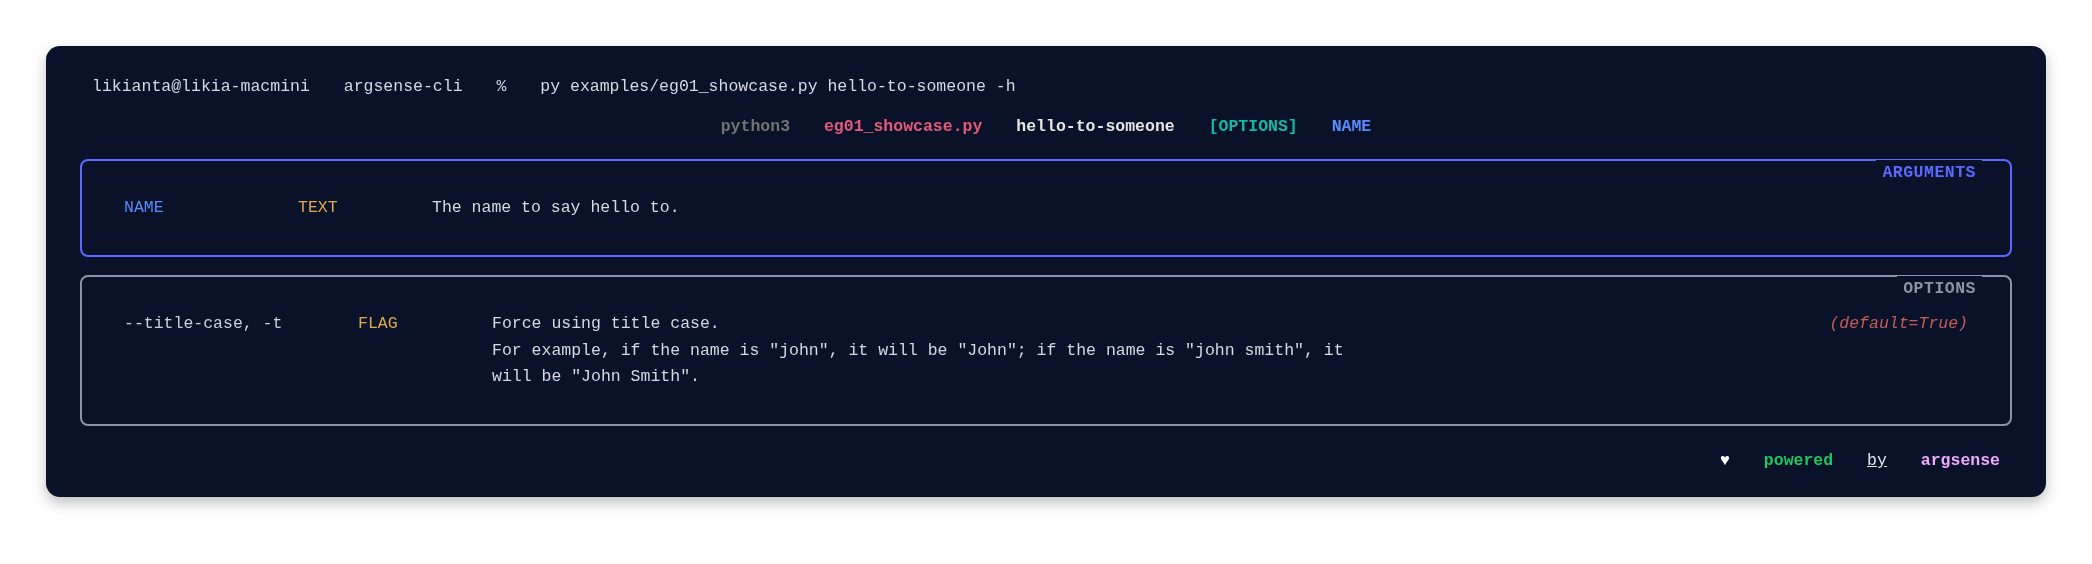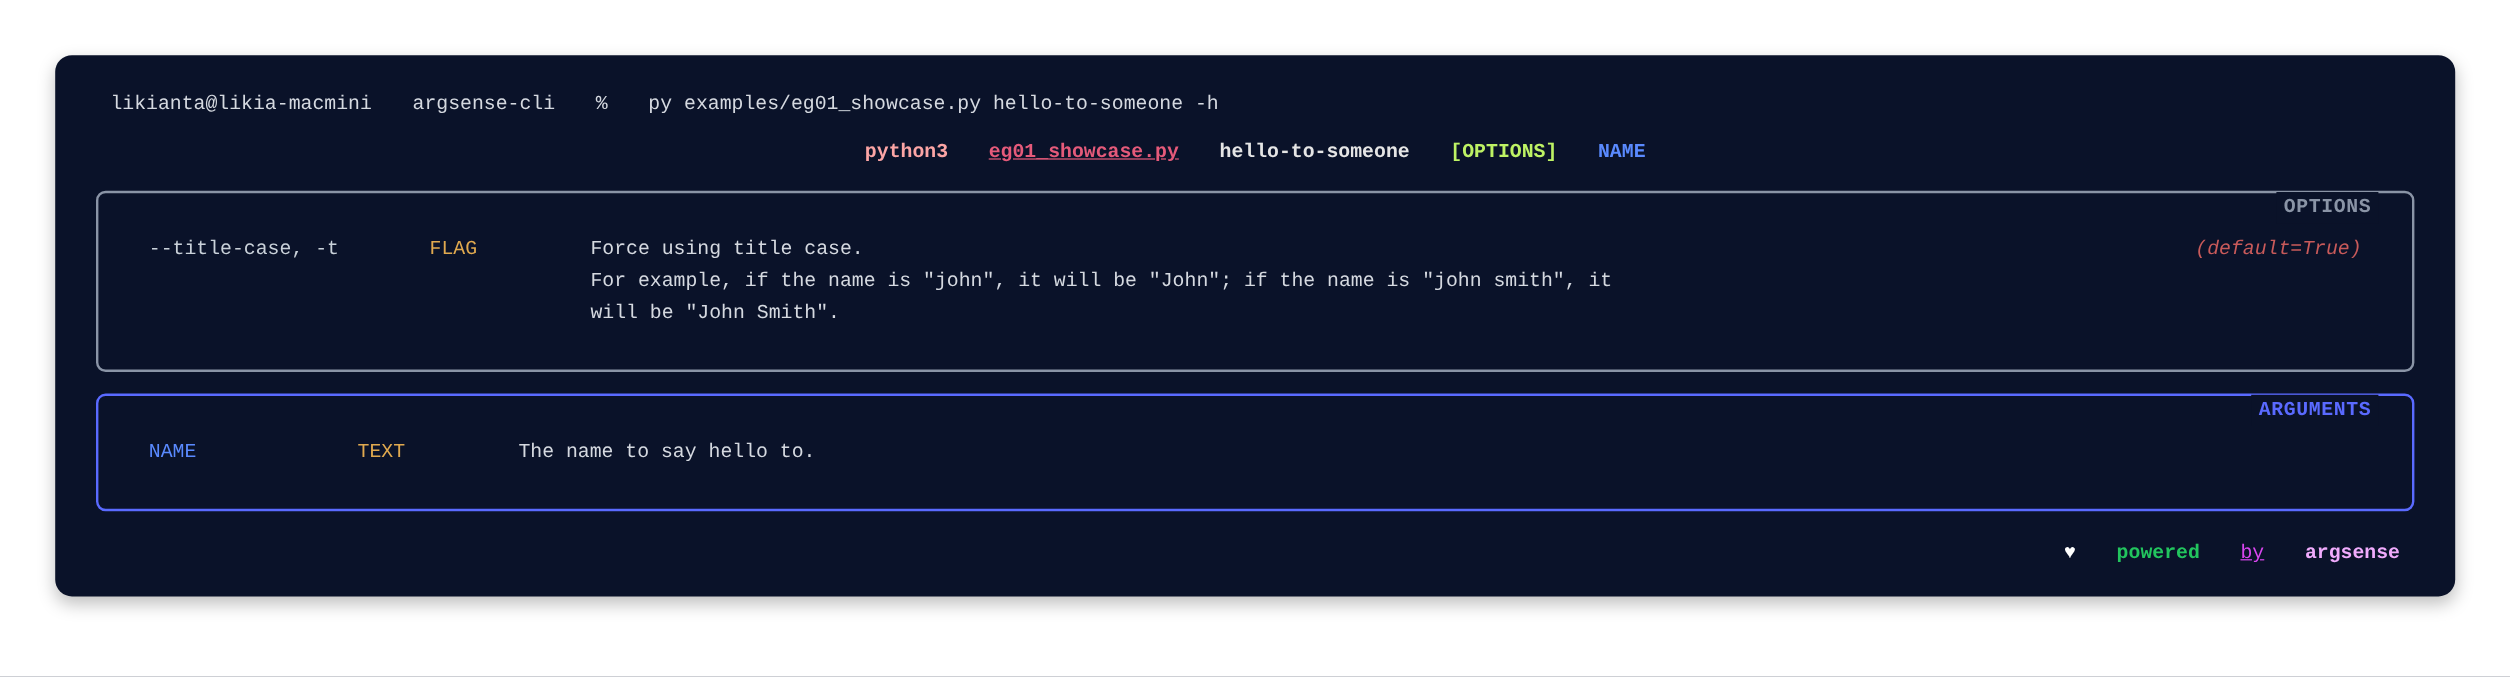--- a/index.html
+++ b/index.html
@@ -13,24 +13,24 @@
   .terminal {
     background: #0a1229;
     color: #d5d9e0;
     border-radius: 14px;
     padding: 16px 22px 10px 22px;
     box-shadow: 0 6px 14px rgba(0,0,0,0.25);
     overflow: hidden;
   }
   .prompt-line { white-space: pre; color: #d5d9e0; margin-bottom: 14px; }
   .usage-line { text-align: center; white-space: pre; margin-bottom: 18px; font-weight: 600; }
-  .usage-py     { color: #fca5a5; }
-  .usage-script { color: #e55a7a; text-decoration: underline; }
+  .usage-py     { color: #737373; }
+  .usage-script { color: #e55a7a; }
   .usage-cmd    { color: #e5e5e5; }
-  .usage-opt    { color: #bef264; }
+  .usage-opt    { color: #14b8a6; }
   .usage-name   { color: #5a8aff; }
   .description { white-space: pre; margin-bottom: 16px; color:#d5d9e0; }
   .panel {
     position: relative;
     border: 2px solid;
     border-radius: 8px;
     padding: 10px 18px;
     margin-bottom: 18px;
   }
   .panel-arguments { border-color: #5a6aff; }
@@ -52,54 +52,54 @@
   .col-desc  { flex: 1; white-space: pre-wrap; color:#d5d9e0; }
   .col-extra { width: 170px; flex-shrink:0; text-align: right; }
   .arg-name   { color: #5a8aff; }
   .arg-type   { color: #e0a94f; }
   .opt-flags  { color: #c9d1d9; }
   .opt-type   { color: #e0a94f; }
   .opt-default{ color: #c85a5a; font-style: italic; }
   .footer { text-align: right; padding-top: 4px; }
   .heart { color: #ffffff; }
   .powered { color: #22c55e; font-weight:700; }
-  .by { color: #d946ef; text-decoration: underline; }
+  .by { color: #e5e5e5; text-decoration: underline; }
   .brand { color: #f0abfc; font-weight:700; }
 </style>
 </head>
 <body>
 
 <div class="terminal">
 
   <div class="prompt-line"><span>likianta@likia-macmini</span> <span>argsense-cli</span> <span>%</span> <span>py examples/eg01_showcase.py hello-to-someone -h</span></div>
 
   <div class="usage-line"><span class="usage-py">python3</span> <span class="usage-script">eg01_showcase.py</span> <span class="usage-cmd">hello-to-someone</span> <span class="usage-opt">[OPTIONS]</span> <span class="usage-name">NAME</span></div>
 
+
+  <div class="panel panel-arguments">
+    <div class="panel-title">ARGUMENTS</div>
+    <div class="row">
+      <div class="col-name arg-name">NAME</div>
+      <div class="col-type arg-type">TEXT</div>
+      <div class="col-desc">The name to say hello to.</div>
+    </div>
+  </div>
 
   <div class="panel panel-options">
     <div class="panel-title">OPTIONS</div>
     <div class="row">
       <div class="col-name opt-flags" style="width:210px;">--title-case, -t</div>
       <div class="col-type opt-type">FLAG</div>
       <div class="col-desc">Force using title case.
 For example, if the name is "john", it will be "John"; if the name is "john smith", it
 will be "John Smith".</div>
       <div class="col-extra opt-default">(default=True)</div>
     </div>
   </div>
 
-  <div class="panel panel-arguments">
-    <div class="panel-title">ARGUMENTS</div>
-    <div class="row">
-      <div class="col-name arg-name">NAME</div>
-      <div class="col-type arg-type">TEXT</div>
-      <div class="col-desc">The name to say hello to.</div>
-    </div>
-  </div>
-
   <div class="footer">
     <span class="heart">♥</span>
     <span class="powered">powered</span>
     <span class="by">by</span>
     <span class="brand">argsense</span>
   </div>
 
 </div>
 
 </body></html>

